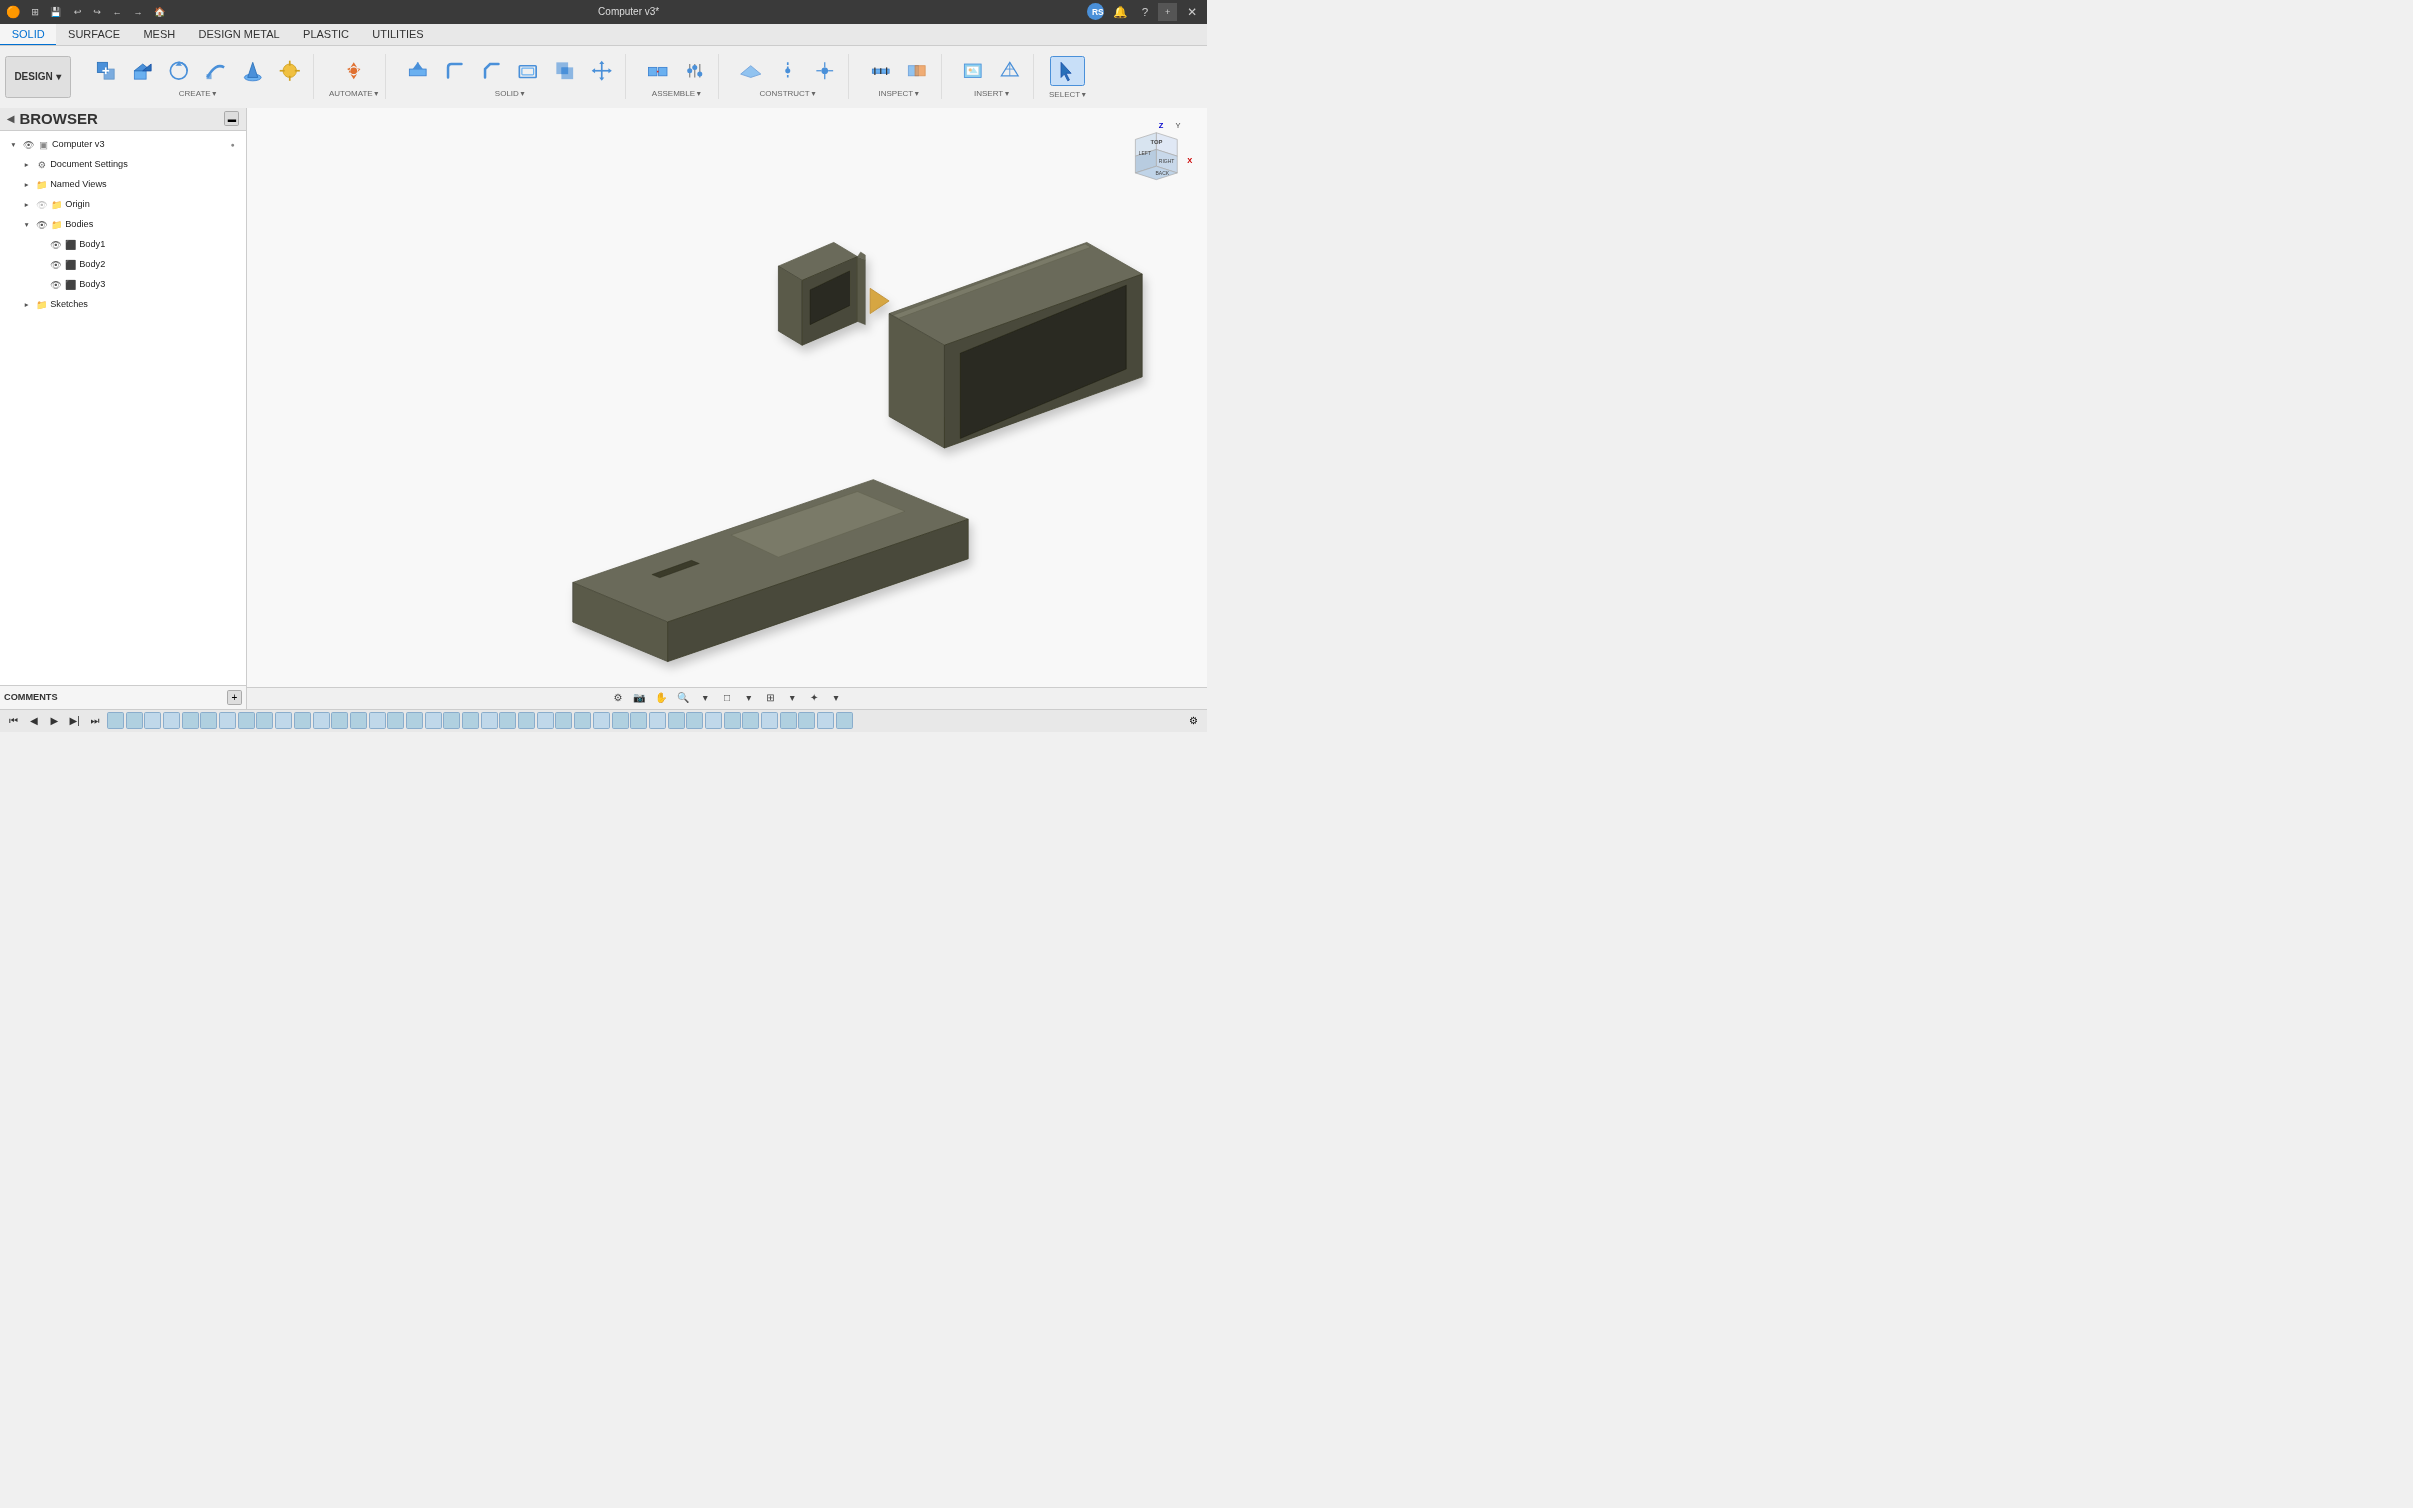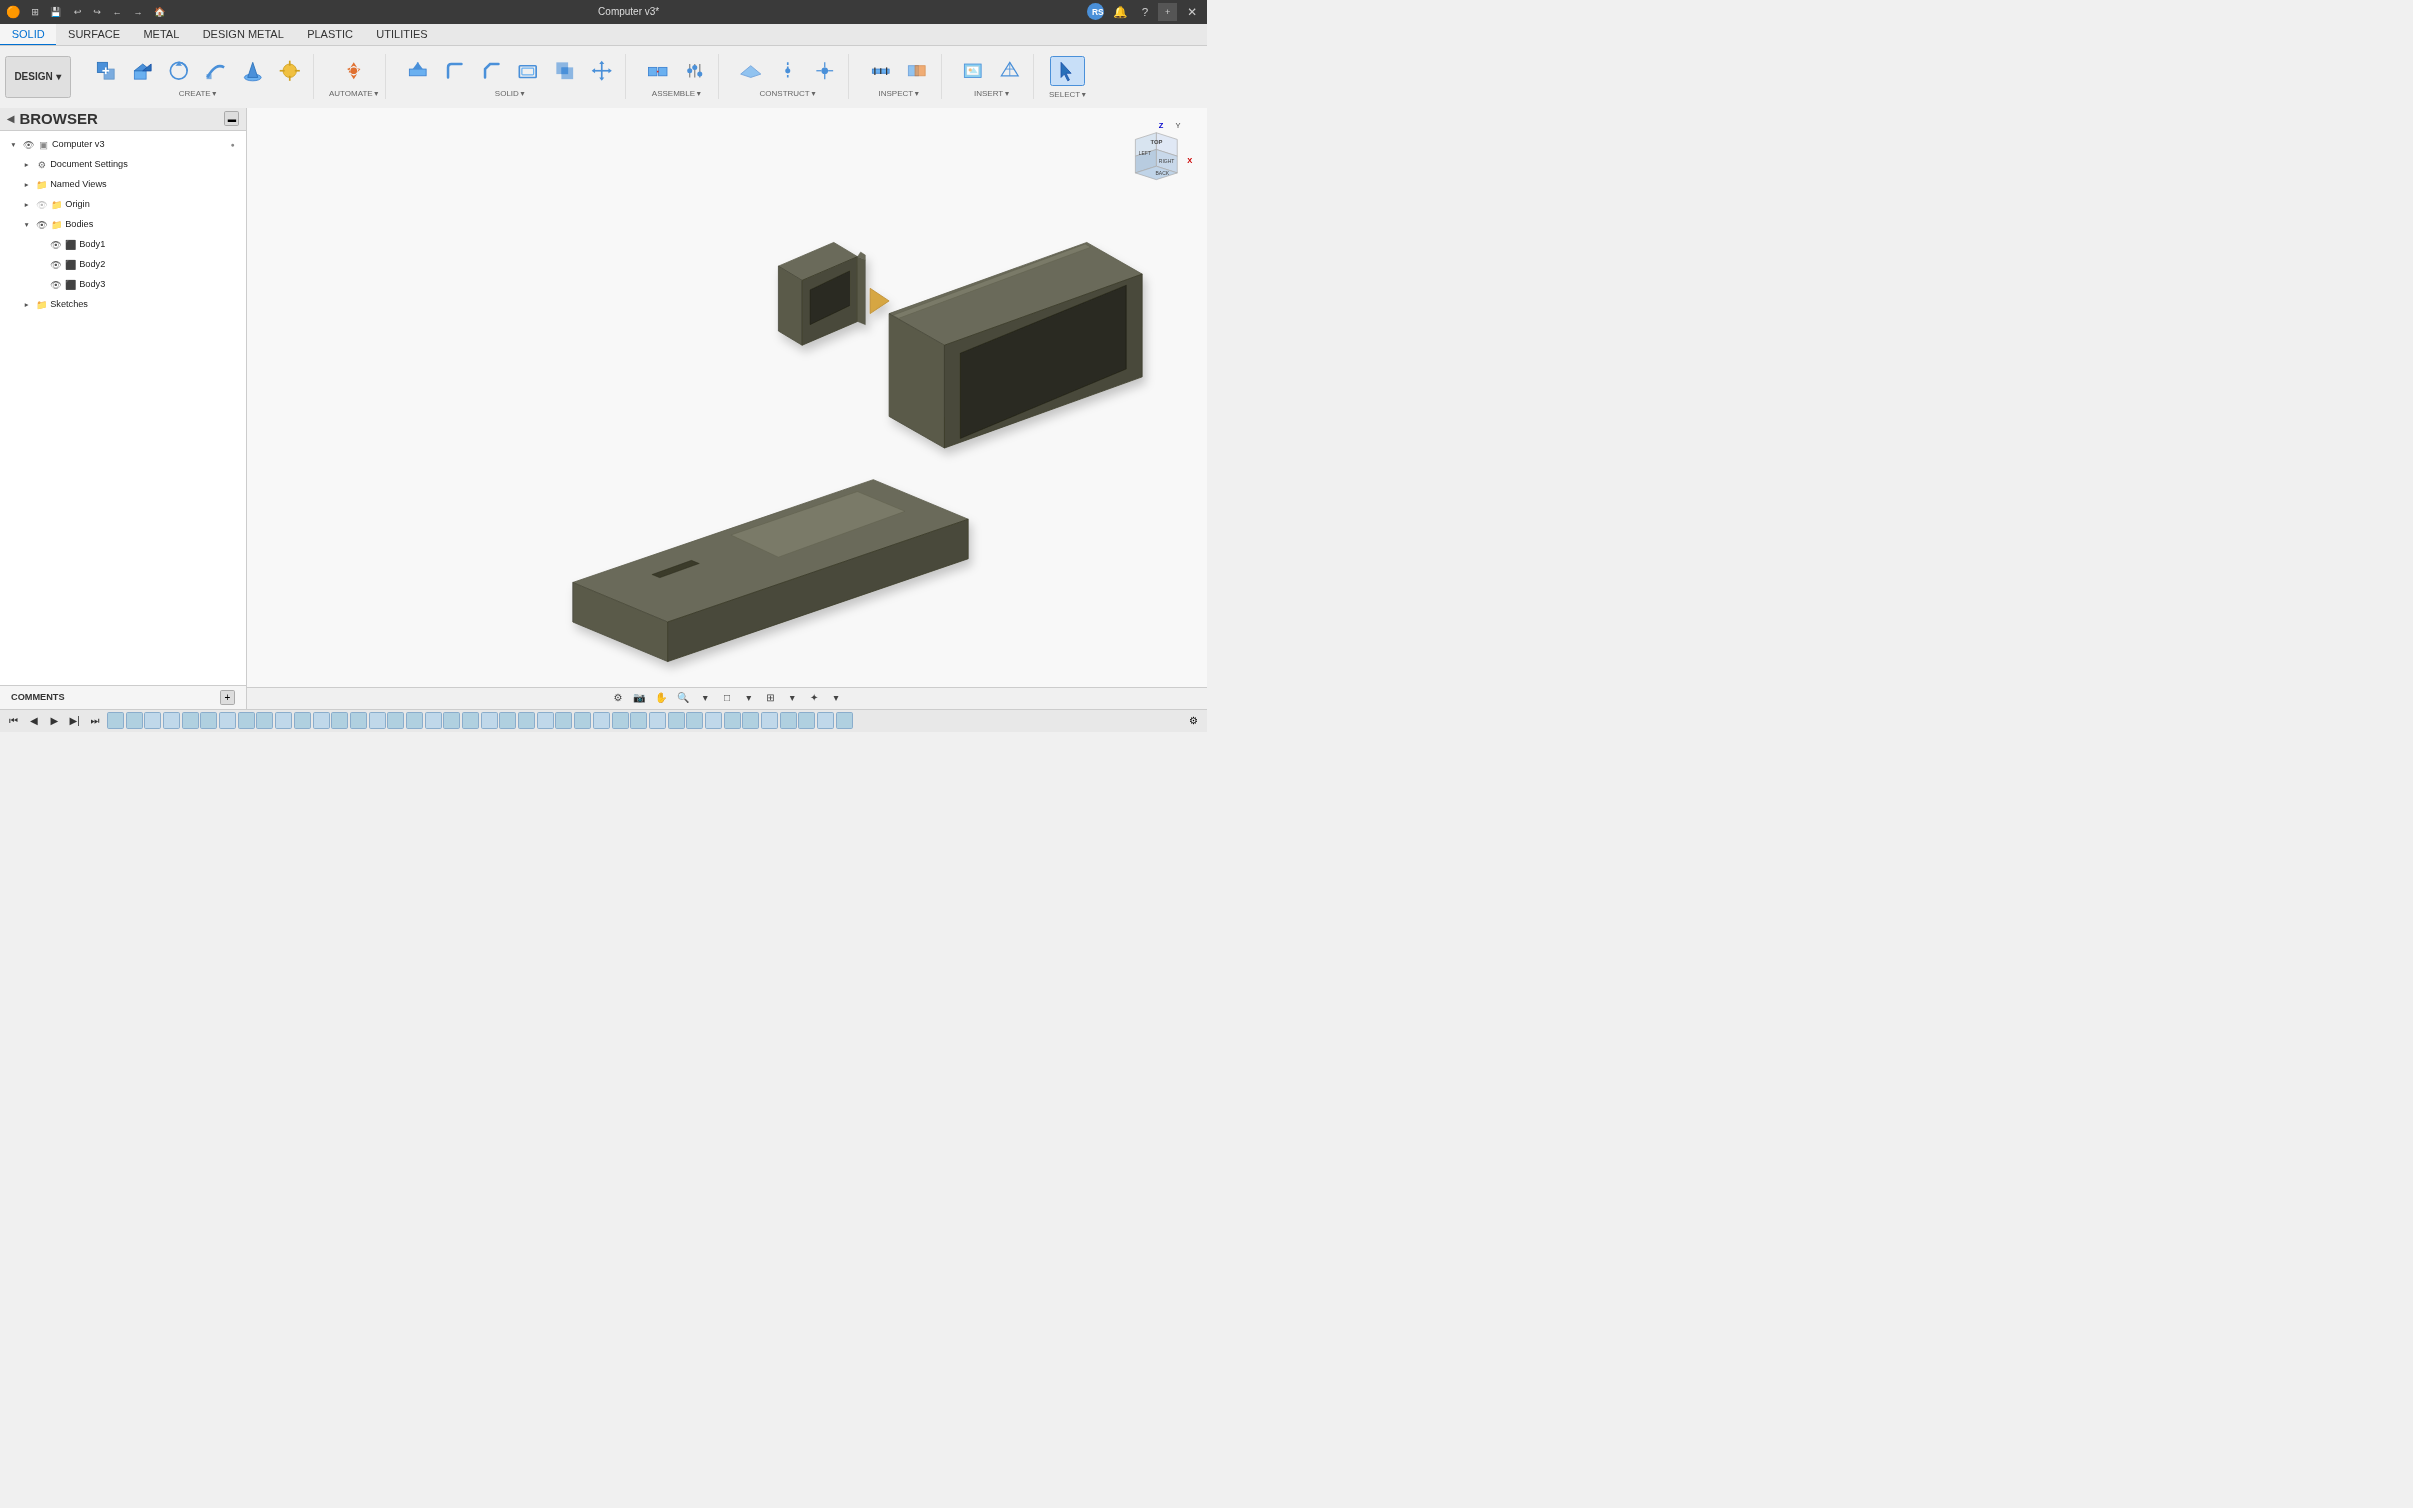--- a/index.html
+++ b/index.html
@@ -280,21 +280,21 @@
       border-radius: 1.7px;
     }
 
     
     .comments-bar {
       height: 23.5px;
       background: #f5f5f5;
       border-top: 0.8px solid #ccc;
       display: flex;
       align-items: center;
-      padding: 0 11px;
+      padding: 0 4px;
       gap: 6.7px;
     }
     .comments-label { font-size: 9.2px; font-weight: 600; color: #333; flex: 1; }
     .comments-plus {
       width: 15px; height: 15px;
       border: 0.8px solid #aaa;
       background: #ddd;
       cursor: pointer;
       display: flex; align-items: center; justify-content: center;
       font-size: 10px;
@@ -381,21 +381,21 @@
     <button class="title-bar-right-btn">🔔</button>
     <button class="title-bar-right-btn">?</button>
     <button class="title-bar-right-btn tab-btn">+</button>
     <button class="title-bar-right-btn close-btn">✕</button>
   </div>
 </div>
 
 <div class="ribbon-tabs">
   <button class="ribbon-tab active">SOLID</button>
   <button class="ribbon-tab">SURFACE</button>
-  <button class="ribbon-tab">METAL</button>
+  <button class="ribbon-tab">MESH</button>
   <button class="ribbon-tab">DESIGN METAL</button>
   <button class="ribbon-tab">PLASTIC</button>
   <button class="ribbon-tab">UTILITIES</button>
 </div>
 
 <div class="ribbon-content">
 
   <button class="design-btn">
     <span>DESIGN</span>
     <span>▾</span>

